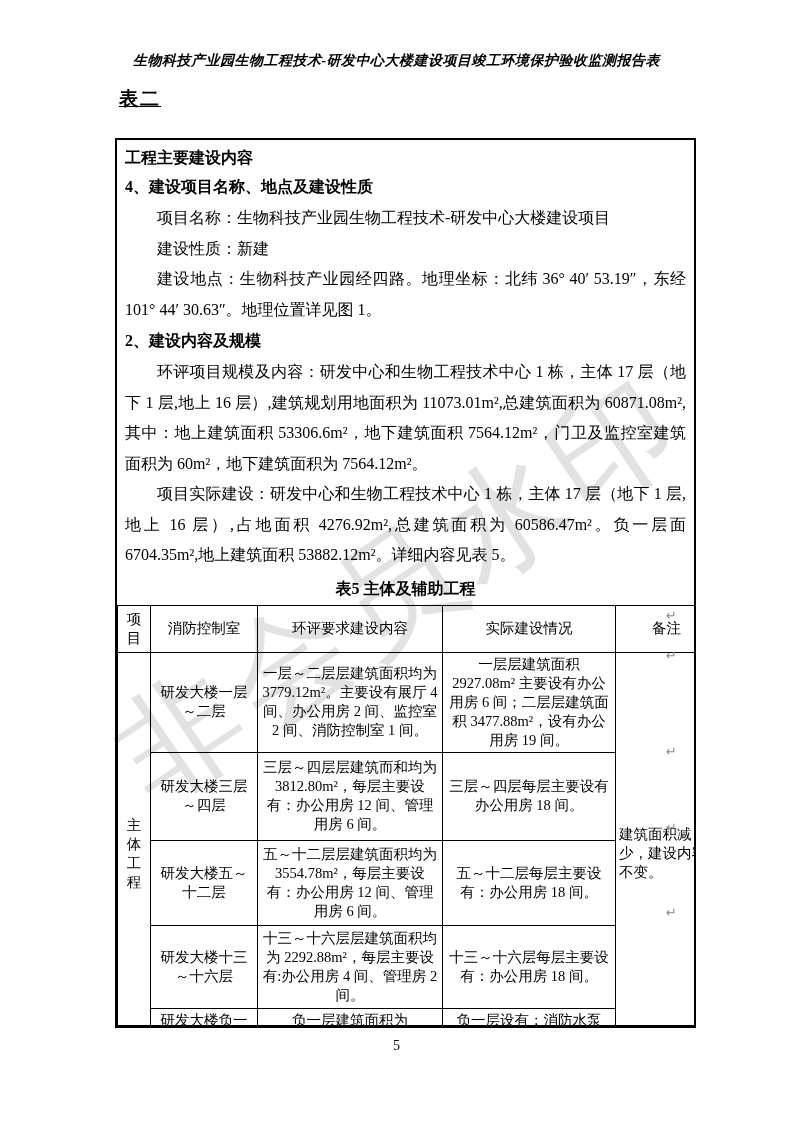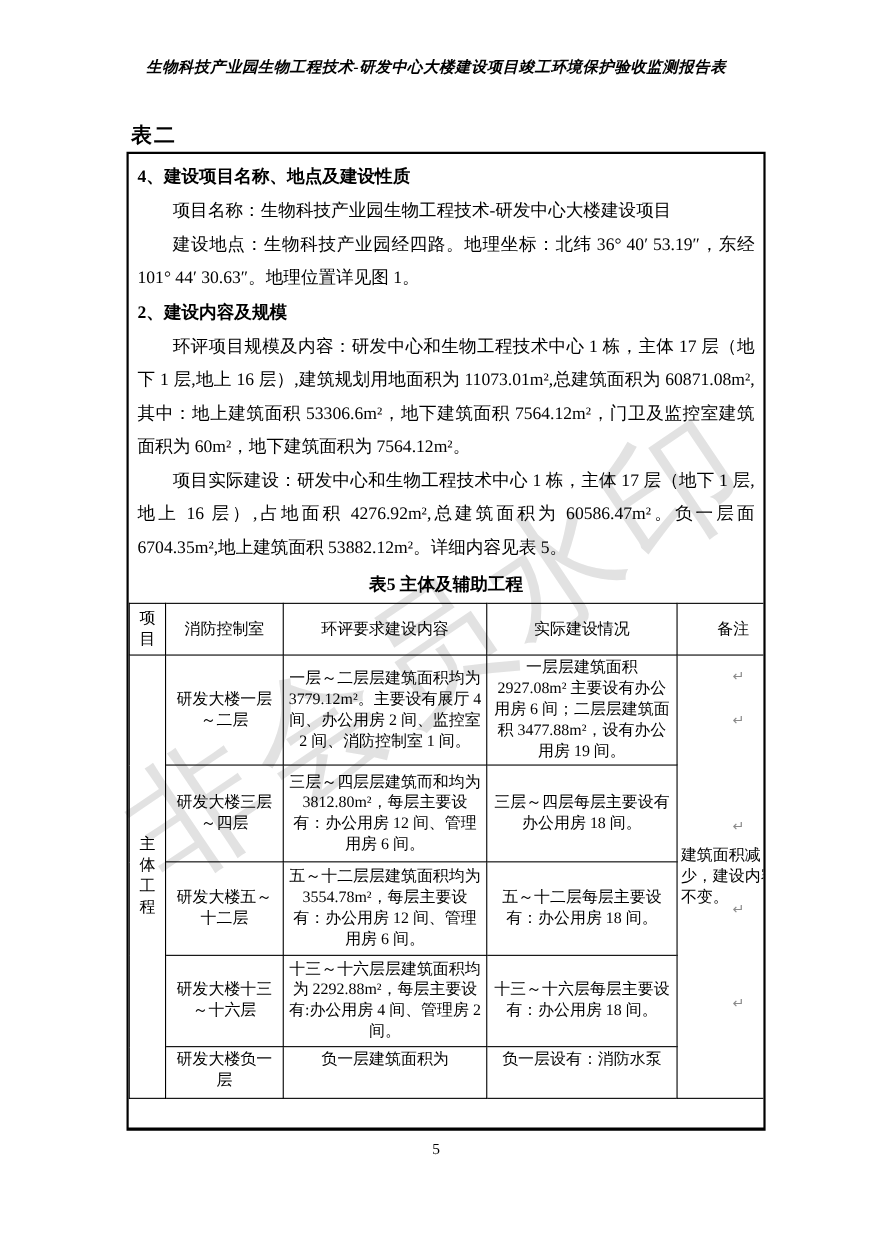--- a/index.html
+++ b/index.html
@@ -10,22 +10,22 @@
     background:#ffffff;
     overflow:hidden;
     font-family:"Liberation Serif","DejaVu Serif",serif;
     color:#000;
   }
   .doc-header{
     position:absolute;top:52px;left:0;width:100%;
     text-align:center;font-size:14px;font-weight:bold;letter-spacing:0.5px;font-style:italic;
   }
   .table2-label{
-    position:absolute;top:110px;left:119px;
-    font-size:19px;font-weight:bold;letter-spacing:2px;
+    position:absolute;top:86px;left:119px;
+    font-size:19px;font-weight:bold;letter-spacing:2px;text-decoration:underline;
   }
   .watermark{
     position:absolute;left:400px;top:590px;
     transform:translate(-50%,-50%) rotate(-34deg);
     font-size:122px;color:rgba(190,190,190,0.45);
     white-space:nowrap;letter-spacing:8px;z-index:0;pointer-events:none;
     font-family:"Liberation Sans","DejaVu Sans",sans-serif;
   }
   .content-box{
     position:absolute;left:115px;top:138px;width:561px;height:880px;
@@ -87,24 +87,26 @@
 <div class="page">
 
   <div class="doc-header">生物科技产业园生物工程技术-研发中心大楼建设项目竣工环境保护验收监测报告表</div>
 
   <div class="table2-label">表二</div>
 
   <div class="watermark">非会员水印</div>
 
   <div class="content-box">
 
+    <div class="box-title">工程主要建设内容</div>
 
     <div class="sec-heading">4、建设项目名称、地点及建设性质</div>
 
     <p class="para">项目名称：生物科技产业园生物工程技术-研发中心大楼建设项目</p>
+    <p class="para">建设性质：新建</p>
     <p class="para">建设地点：生物科技产业园经四路。地理坐标：北纬 36° 40′ 53.19″，东经 101° 44′ 30.63″。地理位置详见图 1。</p>
 
     <div class="sec-heading">2、建设内容及规模</div>
 
     <p class="para">环评项目规模及内容：研发中心和生物工程技术中心 1 栋，主体 17 层（地下 1 层,地上 16 层）,建筑规划用地面积为 11073.01m²,总建筑面积为 60871.08m²,其中：地上建筑面积 53306.6m²，地下建筑面积 7564.12m²，门卫及监控室建筑面积为 60m²，地下建筑面积为 7564.12m²。</p>
     <p class="para">项目实际建设：研发中心和生物工程技术中心 1 栋，主体 17 层（地下 1 层,地上 16 层）,占地面积 4276.92m²,总建筑面积为 60586.47m²。负一层面 6704.35m²,地上建筑面积 53882.12m²。详细内容见表 5。</p>
 
     <div class="t5-title">表5  主体及辅助工程</div>
 
     <table class="t5">

